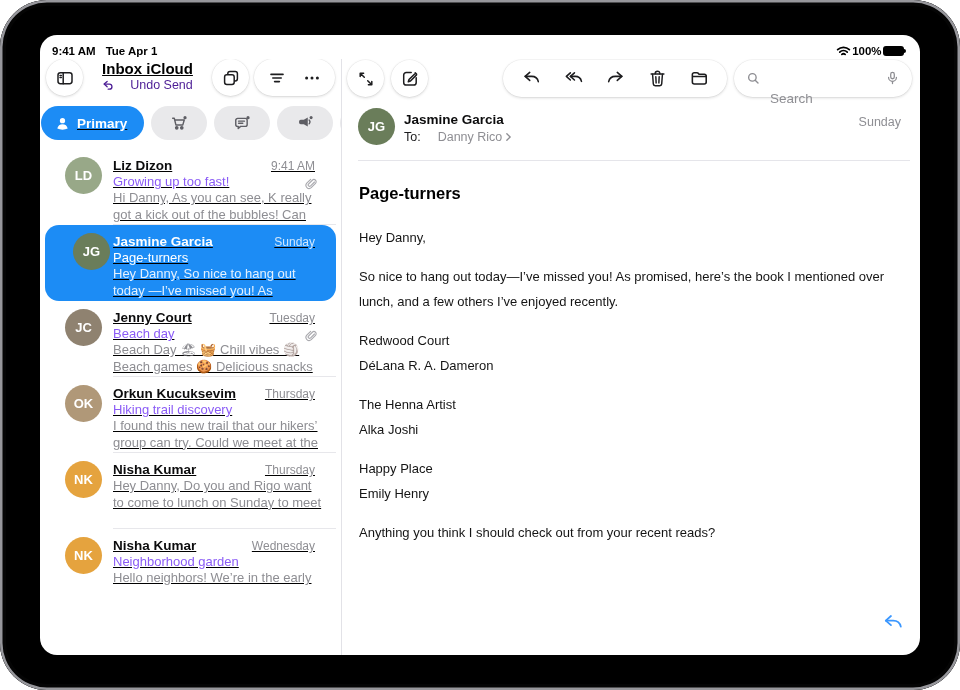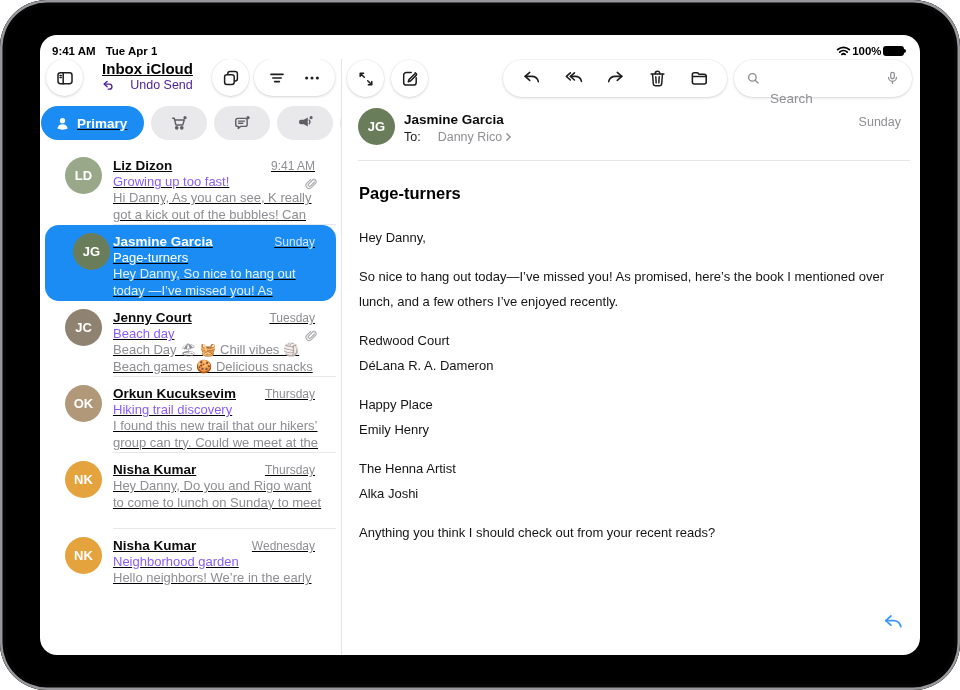--- a/index.html
+++ b/index.html
@@ -519,22 +519,22 @@
         <div class="h-date">Sunday</div>
       </div>
       <div class="h-divider"></div>
 
       <div class="subject">Page-turners</div>
 
       <div class="mail-body">
         <p><span>Hey Danny,</span></p>
         <p><span>So nice to hang out today—I’ve missed you! As promised, here’s the book I mentioned over lunch, and a few others I’ve enjoyed recently.</span></p>
         <p><span>Redwood Court</span><br><span>DéLana R. A. Dameron</span></p>
+        <p><span>The Henna Artist</span><br><span>Alka Joshi</span></p>
         <p><span>Happy Place</span><br><span>Emily Henry</span></p>
-        <p><span>The Henna Artist</span><br><span>Alka Joshi</span></p>
         <p><span>Anything you think I should check out from your recent reads?</span></p>
       </div>
 
       <div class="reply-fab">
         <span><svg width="24" height="24">
                 <use href="#i-reply"></use>
               </svg></span>
       </div>
     </div>
   </div>

